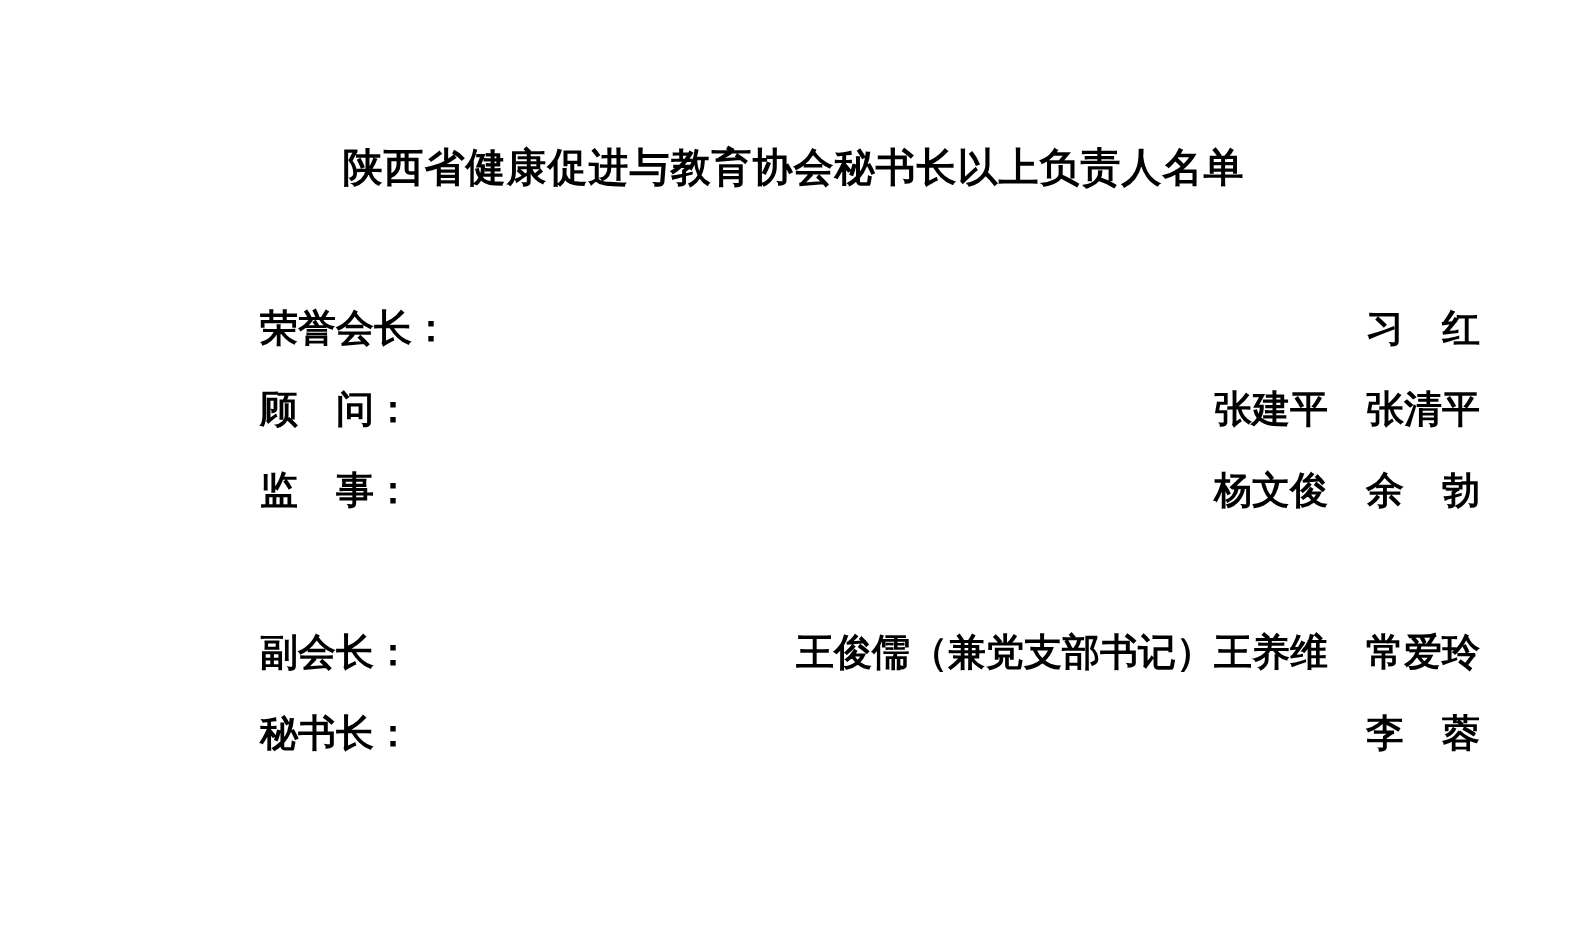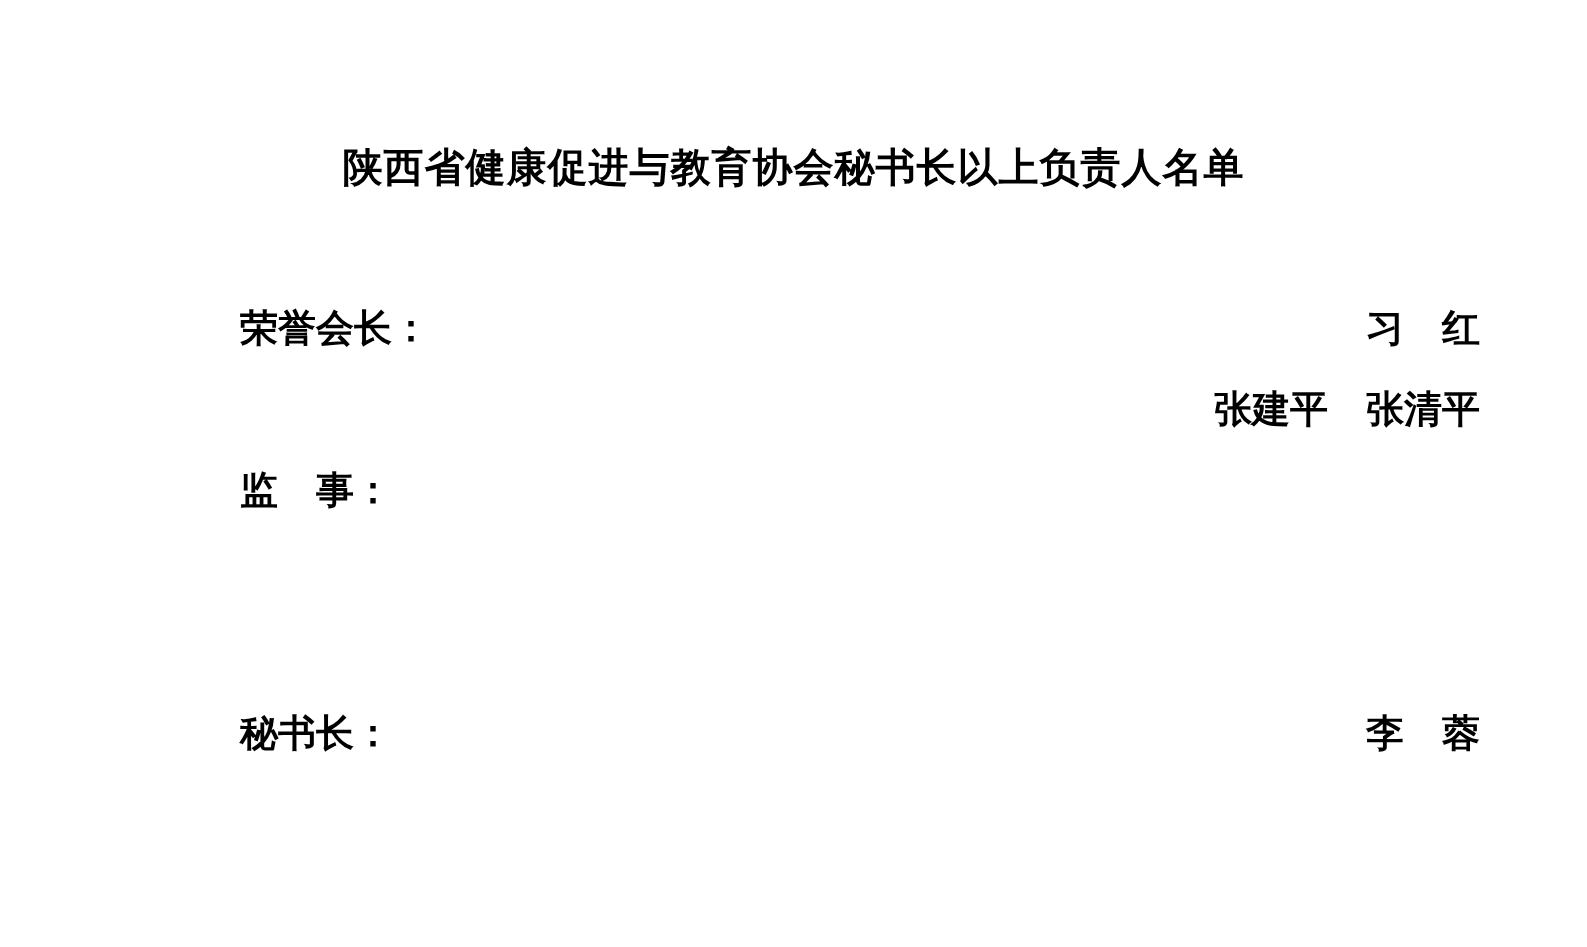--- a/index.html
+++ b/index.html
@@ -44,20 +44,21 @@
     height: 81px;
     font-size: 38px;
     font-weight: 700;
     line-height: 1.1;
     white-space: pre;
   }
   .role-label {
     flex: 0 0 auto;
     min-width: 232px;
     white-space: pre;
+    margin-left: 20px;
   }
   .role-names {
     flex: 1 1 auto;
     white-space: pre;
     text-align: right;
   }
 </style>
 </head>
 <body>
 
@@ -66,31 +67,35 @@
   <div class="doc-title">陕西省健康促进与教育协会秘书长以上负责人名单</div>
 
   <div class="roster">
 
     <div class="roster-row">
       <span class="role-label">荣誉会长：</span>
       <span class="role-names">习　红</span>
     </div>
 
     <div class="roster-row">
+      <span class="role-label">顾　问：</span>
       <span class="role-names">　张建平　张清平</span>
     </div>
 
     <div class="roster-row">
       <span class="role-label">监　事：</span>
+      <span class="role-names">　杨文俊　余　勃</span>
     </div>
 
     <div class="roster-row">
     </div>
 
     <div class="roster-row">
+      <span class="role-label">副会长：</span>
+      <span class="role-names">　王俊儒（兼党支部书记）王养维　常爱玲</span>
     </div>
 
     <div class="roster-row">
       <span class="role-label">秘书长：</span>
       <span class="role-names">　李　蓉</span>
     </div>
 
   </div>
 </div>
 

